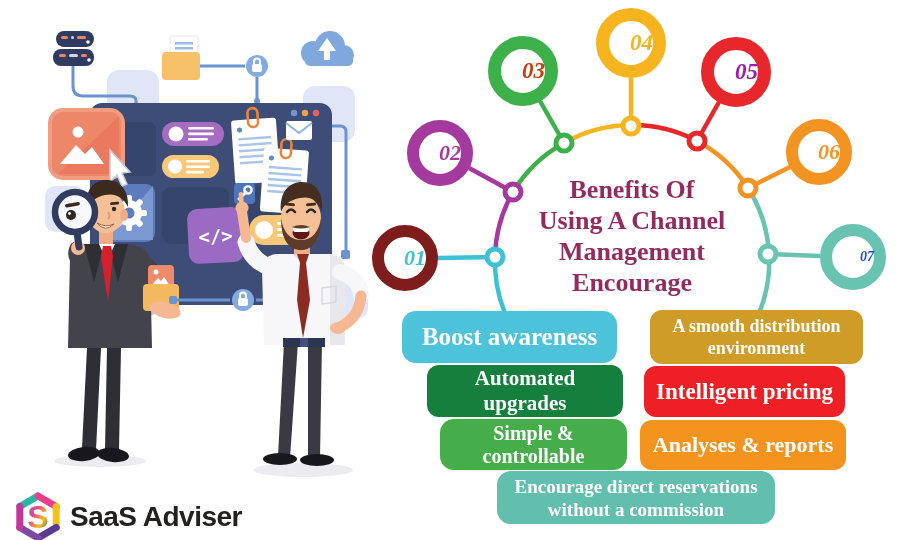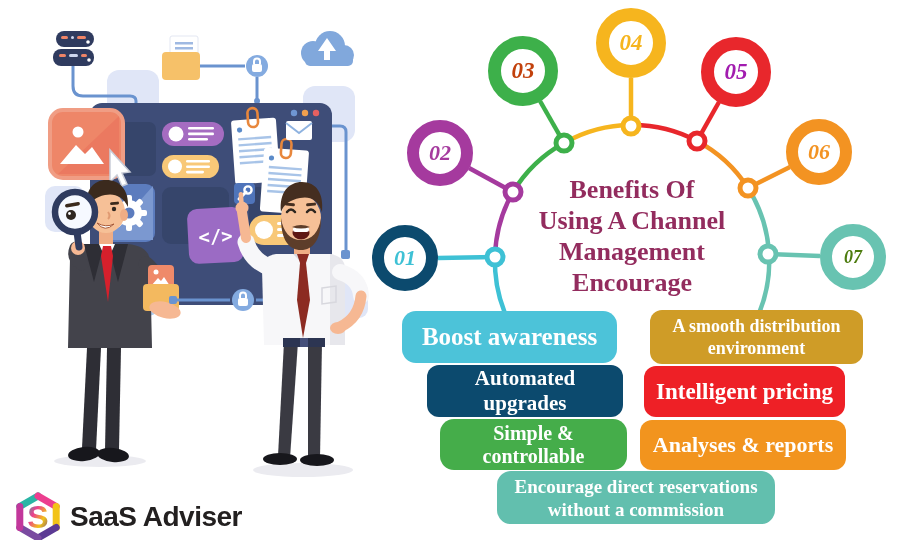--- a/index.html
+++ b/index.html
@@ -4,40 +4,40 @@
 <style>
   html,body{margin:0;padding:0;background:#fff;}
   .canvas{position:relative;width:900px;height:540px;background:#fff;overflow:hidden;
           font-family:"Liberation Serif",serif;}
   svg{display:block;}
   .illu{position:absolute;left:0;top:0;}
   .diagram{position:absolute;left:0;top:0;pointer-events:none;}
 
   
   .step{position:absolute;background:#fff;border-radius:50%;display:flex;align-items:center;
-        justify-content:center;font-weight:bold;font-style:italic;}
-  .s1{left:372px;top:225px;width:42px;height:42px;border:12px solid #0c4a6e;color:#3ec1d5;font-size:22px}
+        justify-content:flex-end;font-weight:bold;font-style:italic;}
+  .s1{left:372px;top:225px;width:42px;height:42px;border:12px solid #7f1d1d;color:#3ec1d5;font-size:22px}
   .s2{left:407px;top:120px;width:42px;height:42px;border:12px solid #a53a9e;color:#a53a9e;font-size:22px}
   .s3{left:488px;top:36px;width:44px;height:44px;border:13px solid #3db04a;color:#c2410c;font-size:23px}
   .s4{left:596px;top:8px;width:44px;height:44px;border:13px solid #f6b51e;color:#f6b51e;font-size:23px}
   .s5{left:701px;top:37px;width:44px;height:44px;border:13px solid #e8272c;color:#a21caf;font-size:23px}
   .s6{left:786px;top:119px;width:42px;height:42px;border:12px solid #f39322;color:#f39322;font-size:22px}
-  .s7{left:820px;top:224px;width:42px;height:42px;border:12px solid #68c3b1;color:#4d7c0f;font-size:18px}
+  .s7{left:820px;top:224px;width:42px;height:42px;border:12px solid #68c3b1;color:#1d4ed8;font-size:14px}
 
   
   .title{position:absolute;left:492px;top:174px;width:280px;text-align:center;
          font-weight:bold;font-size:26px;line-height:31px;color:#932c5e;}
   .title span{display:block;}
 
   
   .benefit{position:absolute;display:flex;align-items:center;justify-content:center;text-align:center;
            color:#fff;font-weight:bold;padding:4px 8px;box-sizing:border-box;}
   .b1{left:402px;top:311px;width:215px;height:52px;background:#4cc3d9;border-radius:14px;font-size:25px}
   .b2{left:650px;top:310px;width:213px;height:54px;background:#cf9c27;border-radius:12px;font-size:18px;line-height:22px}
-  .b3{left:427px;top:365px;width:196px;height:52px;background:#0c4a6e;border-radius:12px;font-size:21px}
+  .b3{left:427px;top:365px;width:196px;height:52px;background:#15803d;border-radius:12px;font-size:21px}
   .b4{left:644px;top:366px;width:201px;height:51px;background:#ee2026;border-radius:12px;font-size:23px}
   .b5{left:440px;top:419px;width:187px;height:51px;background:#45ad4a;border-radius:14px;font-size:20px}
   .b6{left:640px;top:420px;width:206px;height:50px;background:#f2941e;border-radius:12px;font-size:22px}
   .b7{left:497px;top:471px;width:278px;height:53px;background:#62bfae;border-radius:14px;font-size:19px;line-height:23px}
 
   
   .brand{position:absolute;left:16px;top:492px;display:flex;align-items:center;gap:10px;}
   .brand-text{font-family:"Liberation Sans",sans-serif;font-weight:bold;font-size:28px;
               color:#232020;letter-spacing:-0.5px;}
 </style>

